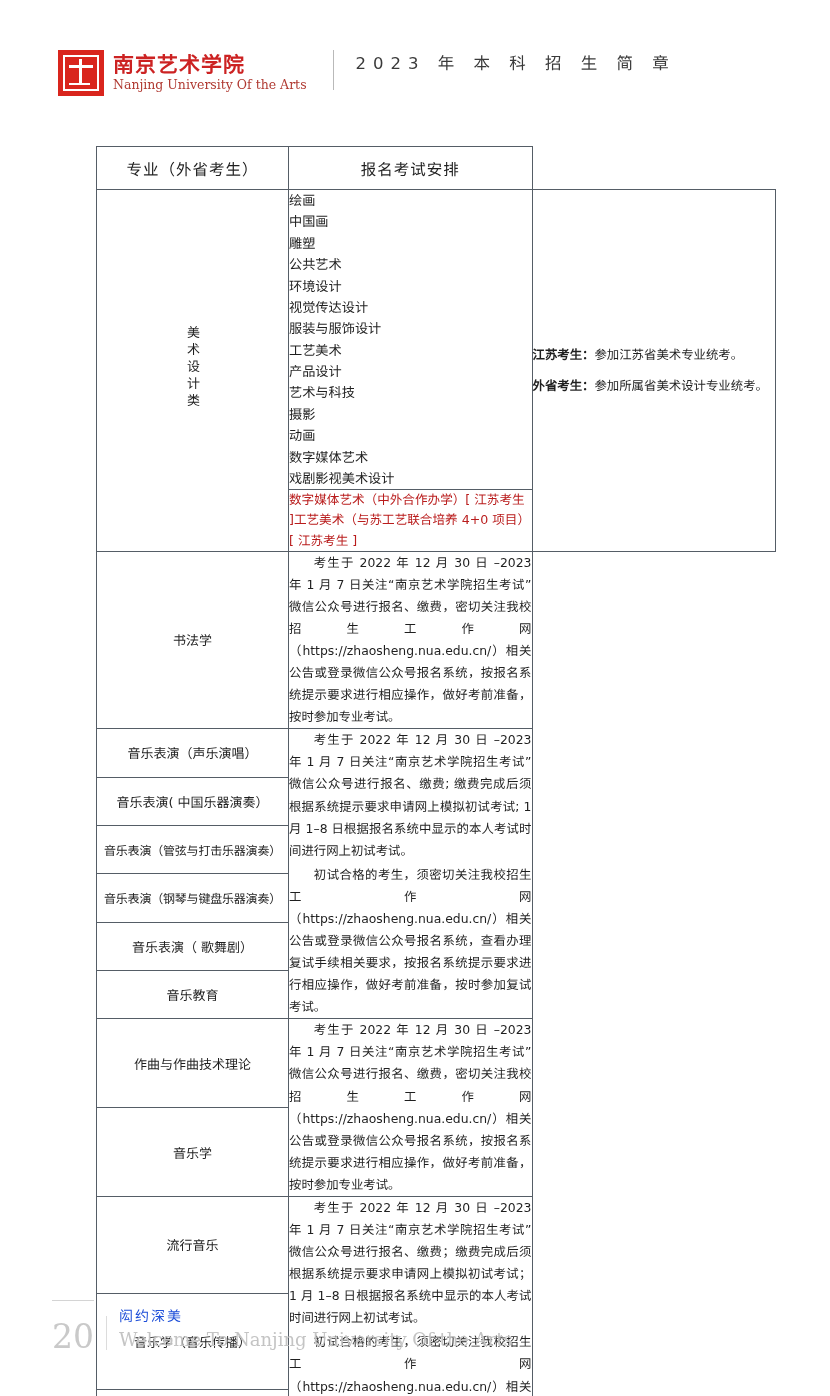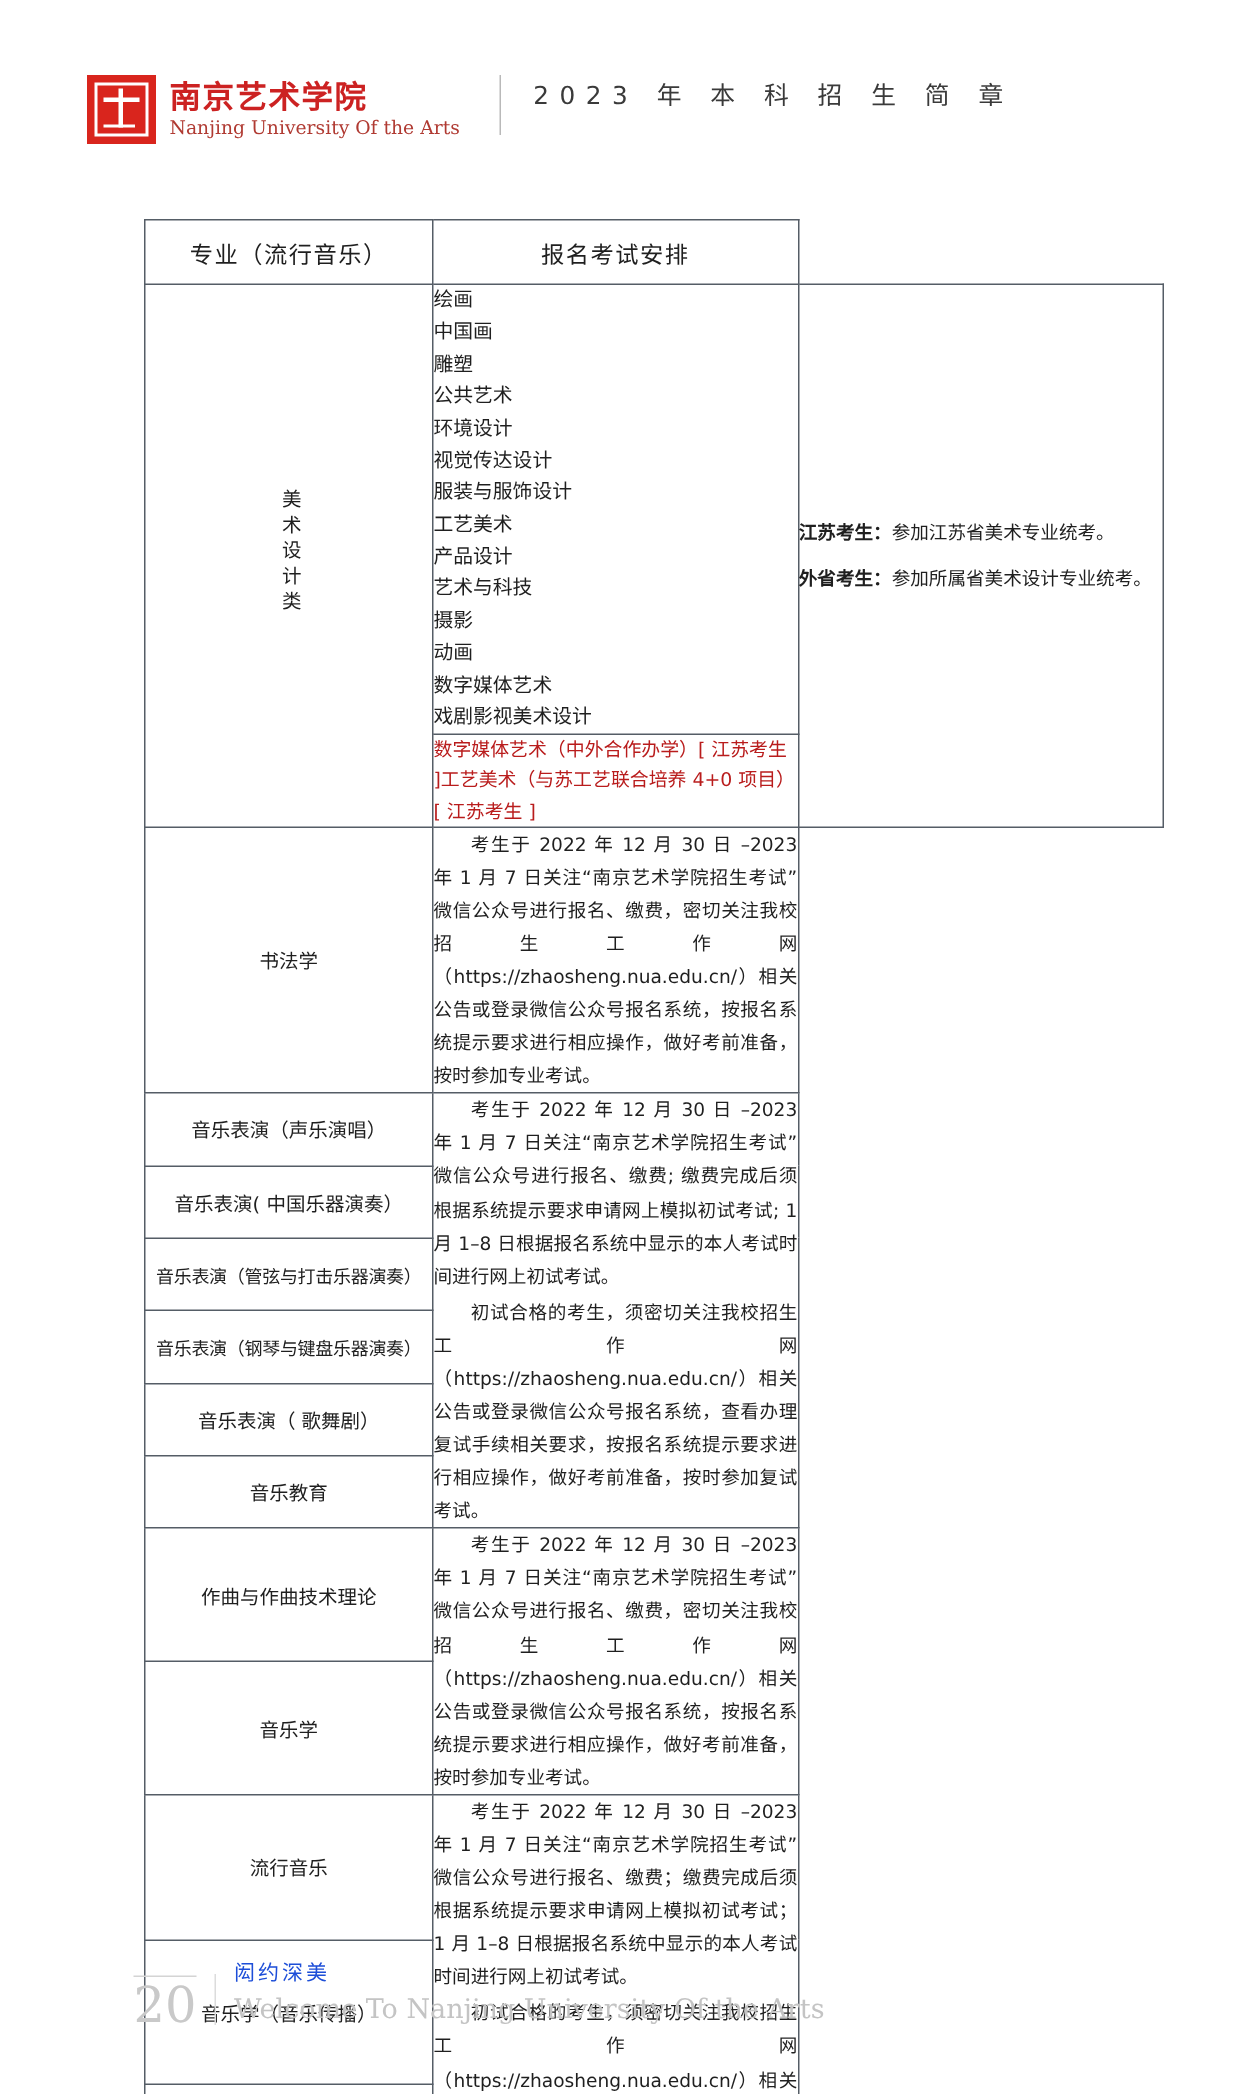--- a/index.html
+++ b/index.html
@@ -190,22 +190,21 @@
     display: flex;
     align-items: flex-end;
     color: #c9c9c9;
   }
   .page-number {
     font-family: "DejaVu Serif", "Liberation Serif", serif;
     font-size: 33px;
     line-height: 0.95;
     color: #c9c9c9;
     border-top: 1.5px solid #d4d4d4;
-    padding-top: 3px;
-    margin-left: 37px;
+    padding-top: 20px;
   }
   .footer-divider {
     width: 1px;
     height: 34px;
     background: #dcdcdc;
     margin: 0 12px 2px 12px;
   }
   .footer-text {
     line-height: 1.25;
     padding-bottom: 1px;
@@ -243,21 +242,21 @@
   <div class="header-title">2023 年 本 科 招 生 简 章</div>
 </div>
 
 <table class="schedule-table">
   <colgroup>
     <col class="col-major">
     <col>
   </colgroup>
   <thead>
     <tr>
-      <th class="th-cell">专业（流行音乐）</th>
+      <th class="th-cell">专业（外省考生）</th>
       <th class="th-cell">报名考试安排</th>
     </tr>
   </thead>
   <tbody>
 
     <tr>
       <td class="group-label" rowspan="2">
         <span class="vtext">美术设计类</span>
       </td>
       <td class="major-list">

